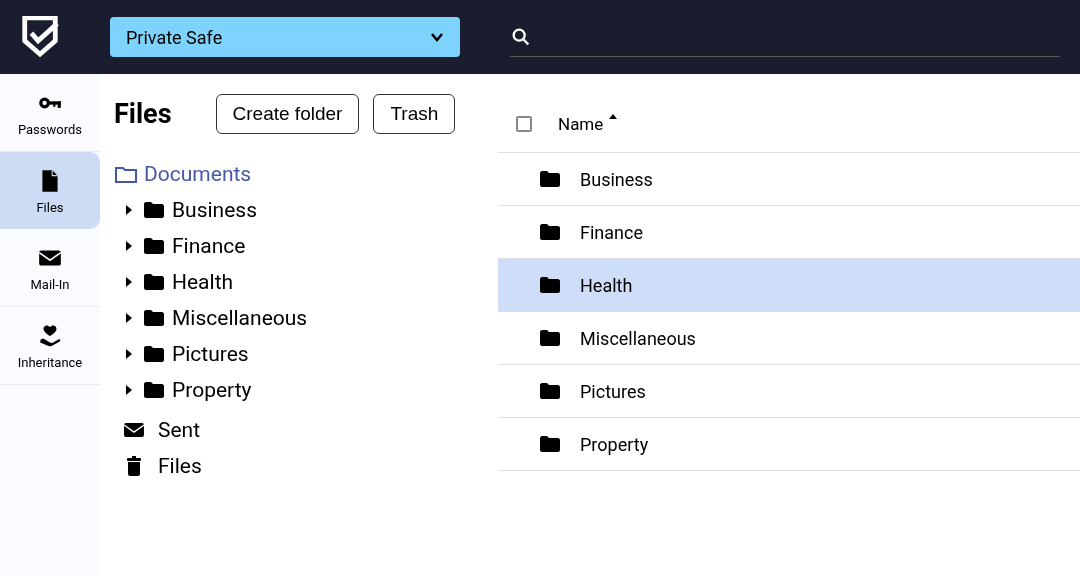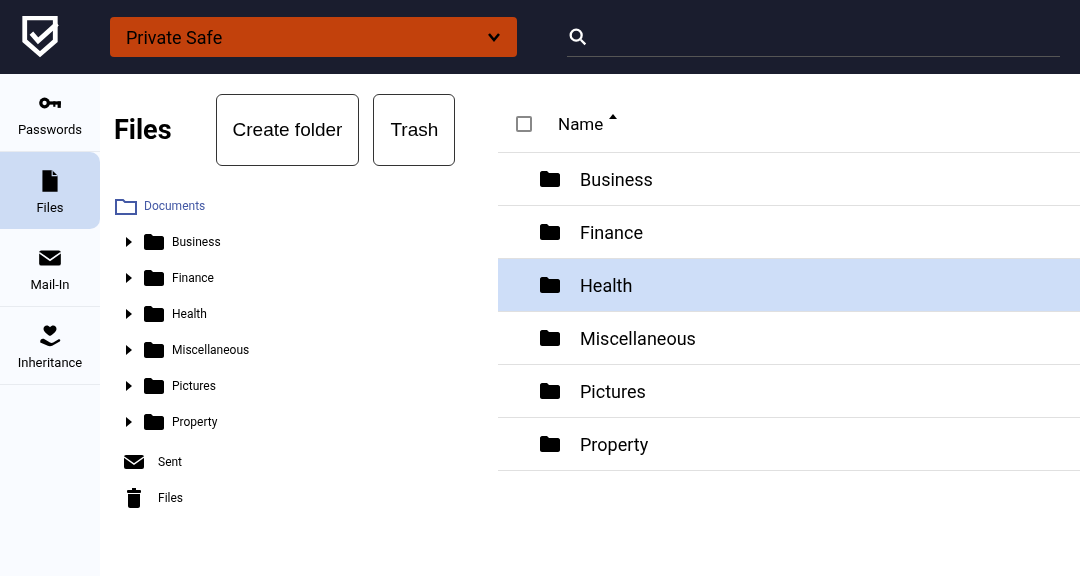--- a/index.html
+++ b/index.html
@@ -17,24 +17,24 @@
       align-items: center;
       padding: 0 20px;
       gap: 50px;
     }
     .logo {
       width: 40px;
       height: 42px;
       flex-shrink: 0;
     }
     .safe-selector {
-      background: #c2410c;
+      background: #7dd3fc;
       border-radius: 4px;
       height: 40px;
-      width: 407px;
+      width: 350px;
       display: flex;
       align-items: center;
       justify-content: space-between;
       padding: 0 16px;
       cursor: pointer;
     }
     .safe-selector span {
       font-size: 18px;
       color: #000;
     }
@@ -104,35 +104,35 @@
     }
     .tree-title {
       font-size: 27px;
       font-weight: 700;
       margin-right: 30px;
     }
     .btn {
       border: 1px solid #333;
       background: #fff;
       border-radius: 6px;
-      padding: 24px 16px;
+      padding: 8px 16px;
       font-size: 19px;
       cursor: pointer;
     }
 
     .tree-list {
       list-style: none;
     }
     .tree-row {
       display: flex;
       align-items: center;
       gap: 6px;
       padding: 6px 0;
       cursor: pointer;
-      font-size: 12px;
+      font-size: 21px;
     }
     .tree-row.highlighted {
       color: #4459a5;
     }
     .tree-children {
       list-style: none;
     }
     .tree-children .tree-row {
       padding-left: 8px;
     }

